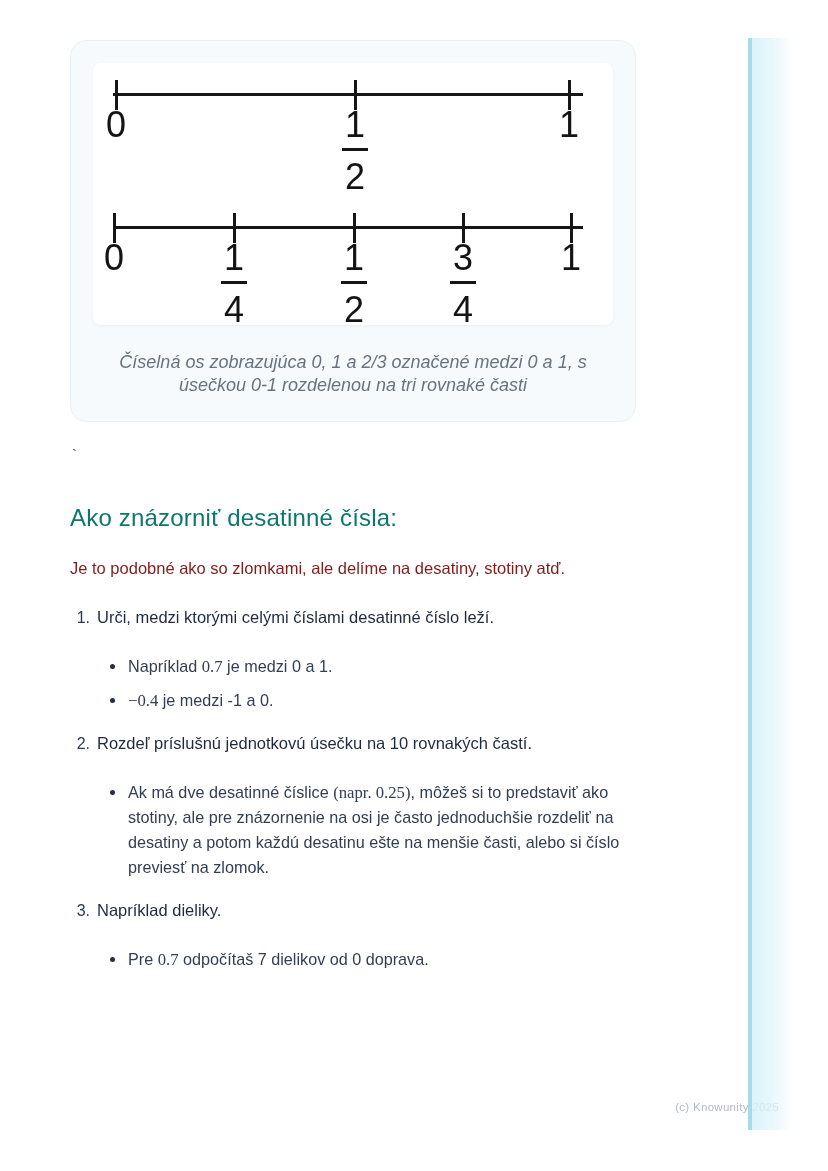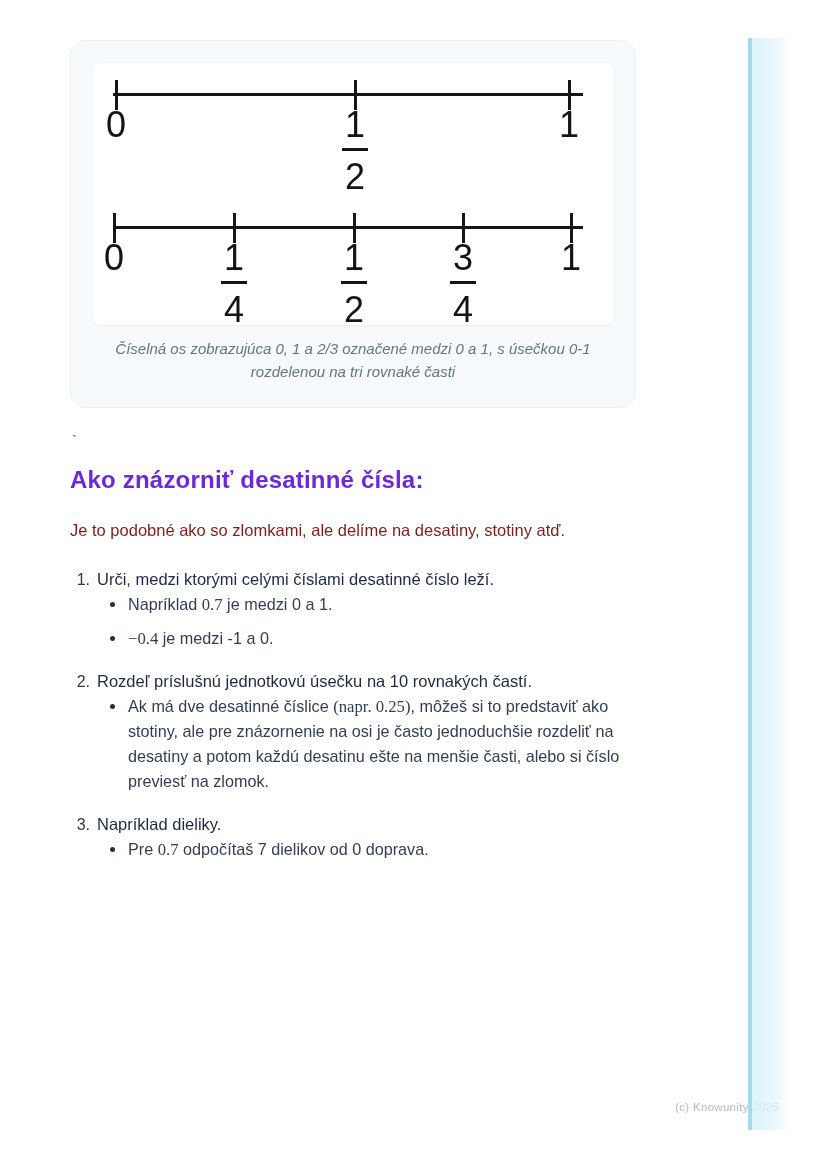--- a/index.html
+++ b/index.html
@@ -53,38 +53,38 @@
     background: #161616;
   }
   .nl-label {
     position: absolute; width: 64px; text-align: center;
     color: #141414;
     font-size: 36px; line-height: 34px;
   }
   .frac-bar { width: 26px; height: 3px; background: #141414; margin: 6px auto 9px auto; }
 
   .figure-caption {
-    margin: 12px auto 0 auto;
+    margin: 26px auto 0 auto;
     max-width: 512px;
     text-align: center;
     font-style: italic;
-    font-size: 15px;
+    font-size: 18px;
     line-height: 23px;
     color: #67737f;
   }
 
   
   .stray { margin: 24px 0 0 2px; font-size: 15px; color: #3c4656; height: 18px; }
 
   
   .article-heading {
-    margin-top: 16px;
+    margin-top: 40px;
     font-size: 24px;
-    font-weight: 700;
-    color: #6d28d9;
+    font-weight: 400;
+    color: #0f766e;
     letter-spacing: 0.2px;
   }
   .article-intro {
     margin-top: 24px;
     font-size: 16.5px;
     line-height: 25px;
     color: #7f1d1d;
   }
 
   .steps { margin-top: 24px; }
@@ -92,21 +92,21 @@
   .step:first-child { margin-top: 0; }
   .step-head { display: flex; align-items: baseline; }
   .step-num {
     width: 20px; text-align: right; margin-right: 7px;
     font-size: 16px; color: #2c3850; flex: 0 0 auto;
   }
   .step-title {
     font-size: 16.5px; font-weight: 400; color: #1f2a40;
     line-height: 25px;
   }
-  .bullets { margin-top: 0; list-style: none; }
+  .bullets { margin-top: 24px; list-style: none; }
   .bullet {
     display: flex;
     padding-left: 40px;
     margin-bottom: 9px;
     font-size: 16.2px; line-height: 25px; color: #323e52;
   }
   .bullet-dot {
     flex: 0 0 auto;
     width: 5px; height: 5px; border-radius: 50%;
     background: #242f44;

